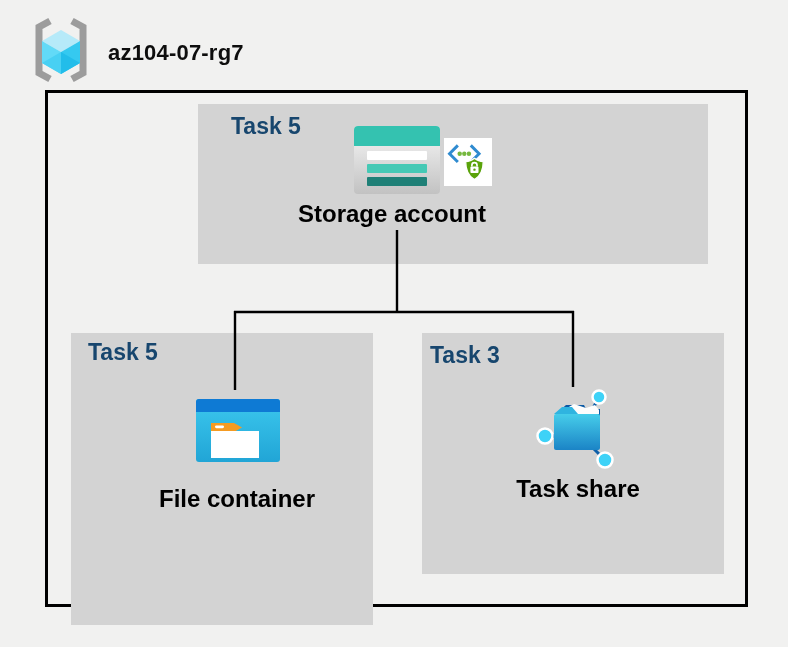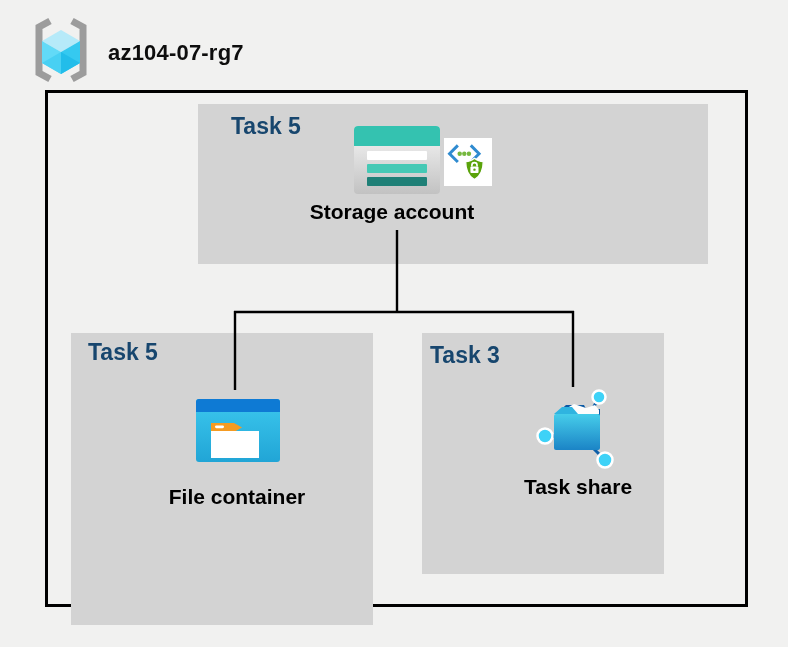--- a/index.html
+++ b/index.html
@@ -21,30 +21,30 @@
 
   .outer-box {
     position: absolute; left: 45px; top: 90px;
     width: 703px; height: 517px;
     border: 3px solid #000; background: transparent;
   }
 
   .task-box { position: absolute; background: #d3d3d3; }
   .task-box.t1 { left: 198px; top: 104px; width: 510px; height: 160px; }
   .task-box.t5 { left: 71px;  top: 333px; width: 302px; height: 292px; }
-  .task-box.t3 { left: 422px; top: 333px; width: 242px; height: 241px; }
+  .task-box.t3 { left: 422px; top: 333px; width: 302px; height: 241px; }
 
   .task-label { font-size: 23px; font-weight: bold; color: #17466e; white-space: nowrap; }
   .t1 .task-label { margin: 9px 0 0 33px; }
   .t5 .task-label { margin: 6px 0 0 17px; }
   .t3 .task-label { margin: 9px 0 0 8px; }
 
   .node-label {
     position: absolute; transform: translateX(-50%);
-    font-size: 21px; font-weight: bold; color: #000; white-space: nowrap;
+    font-size: 24px; font-weight: bold; color: #000; white-space: nowrap;
   }
   .node-label.storage { left: 392px; top: 200px; }
   .node-label.blob    { left: 237px; top: 485px; }
   .node-label.file    { left: 578px; top: 475px; }
 
   .icon-abs { position: absolute; }
   .storage-icon { left: 354px; top: 126px; width: 86px; height: 68px; }
   .sas-icon     { left: 444px; top: 138px; width: 48px; height: 48px; }
   .blob-icon    { left: 196px; top: 399px; width: 84px; height: 63px; }
   .file-icon    { left: 536px; top: 388px; width: 84px; height: 84px; }

